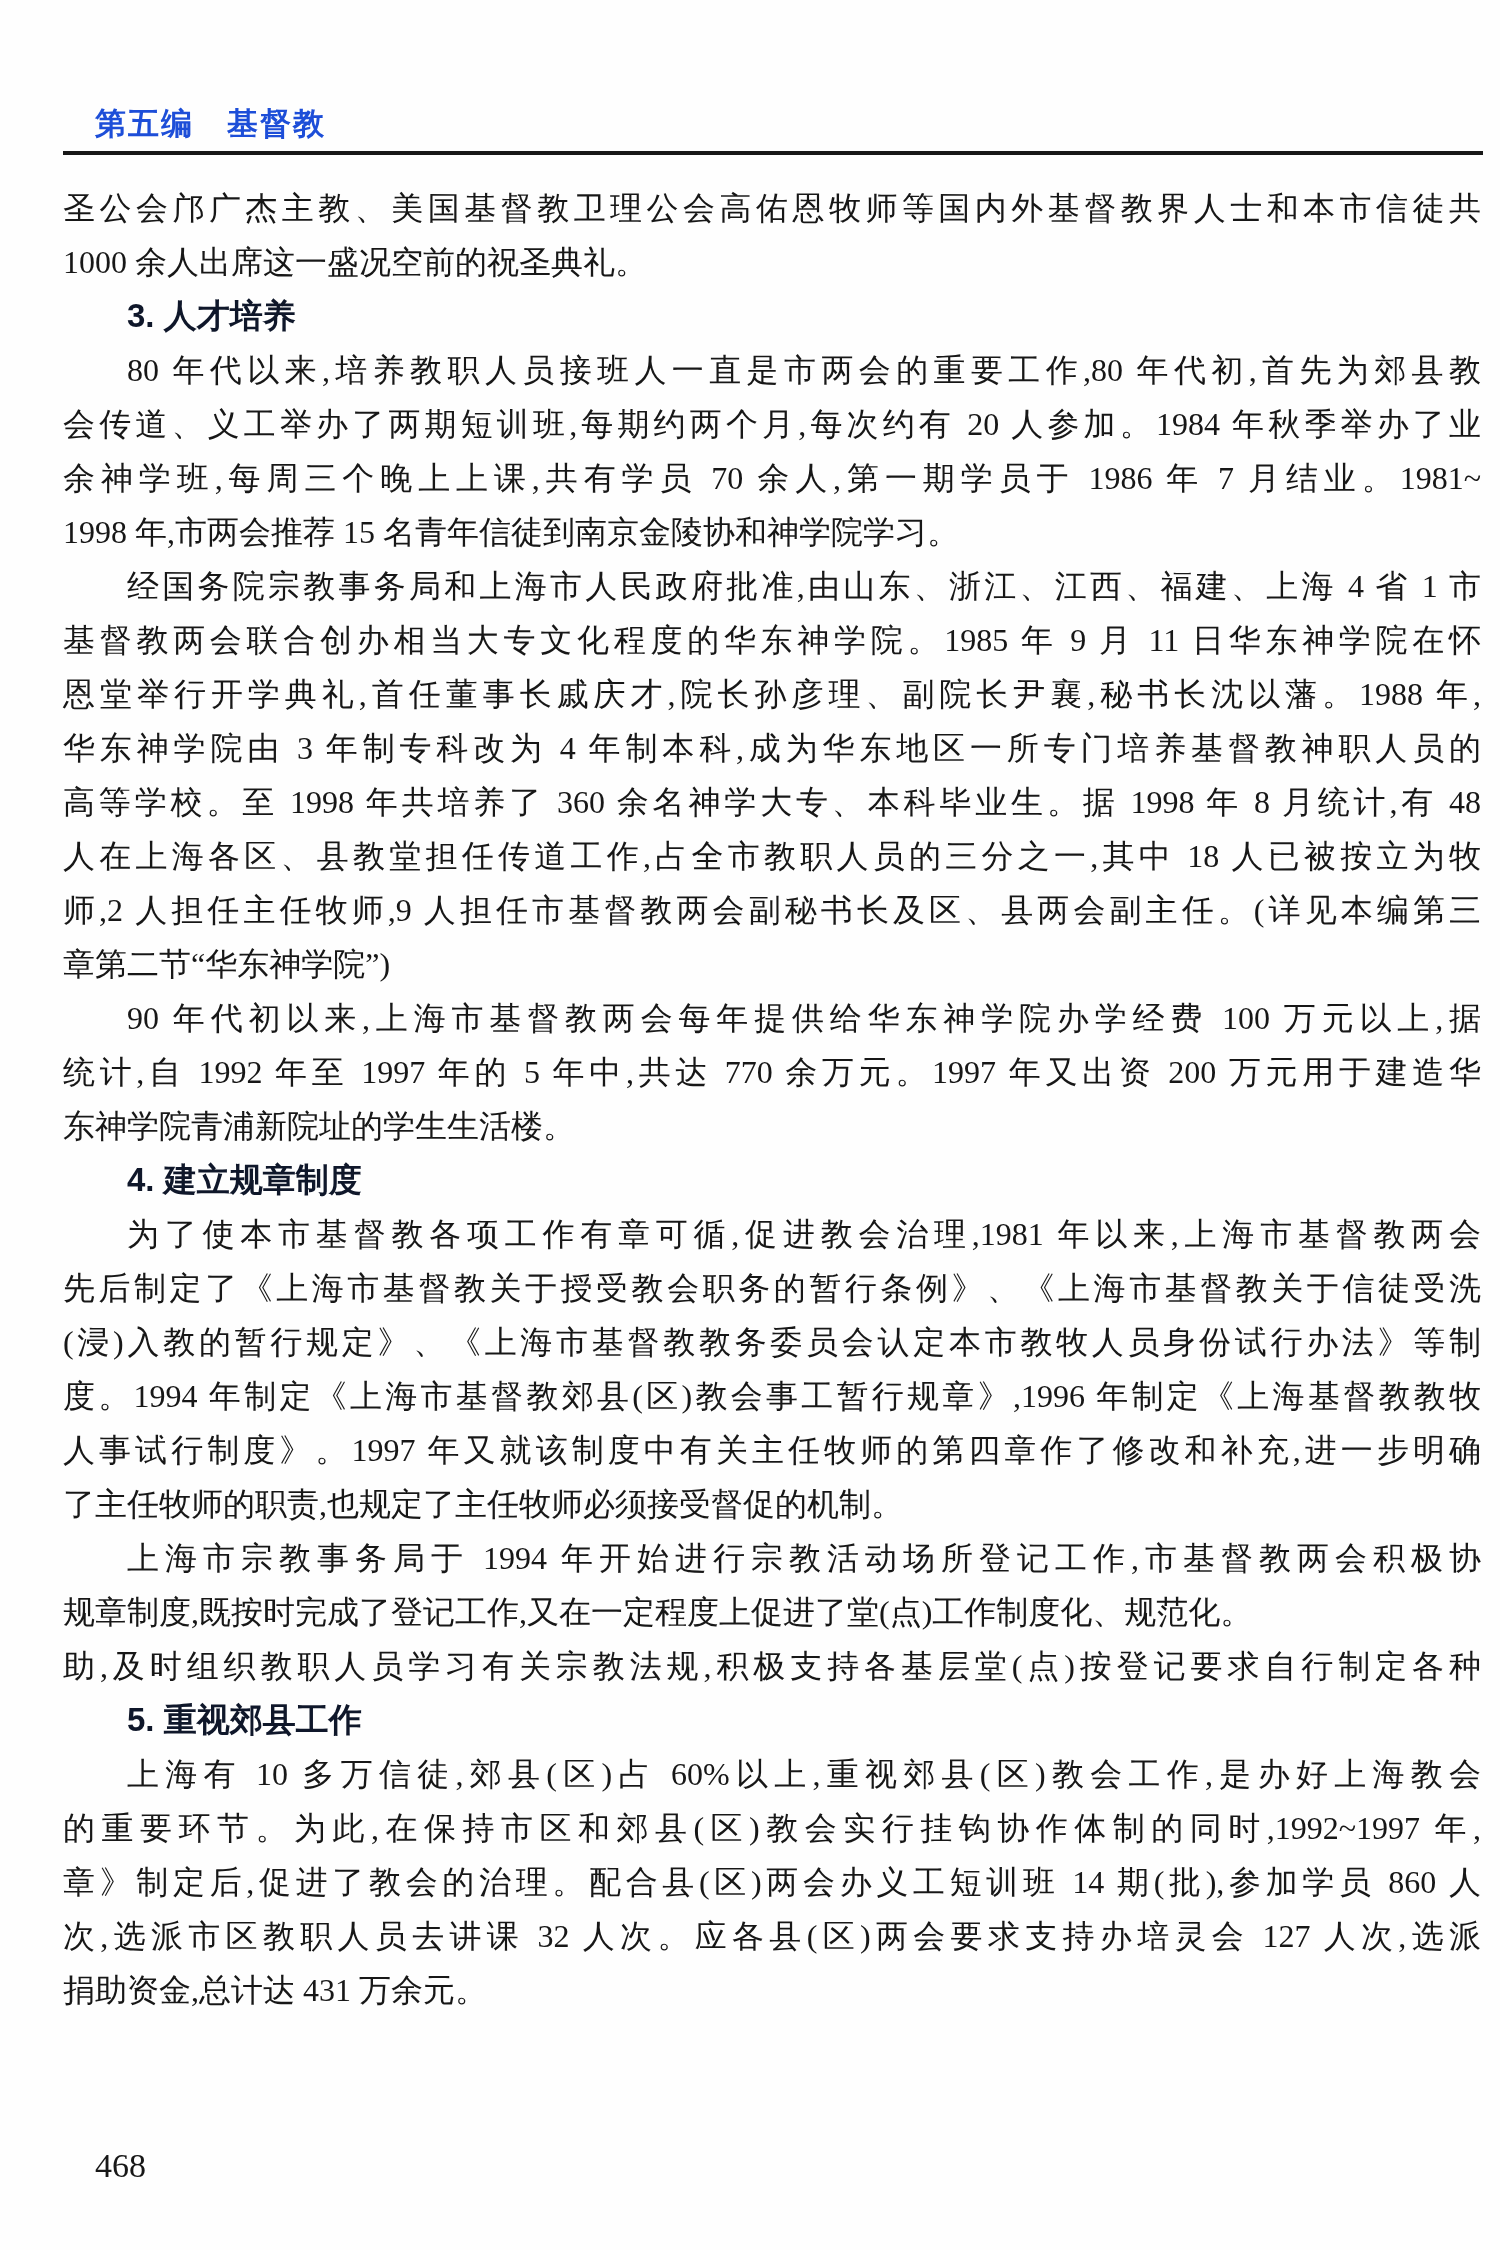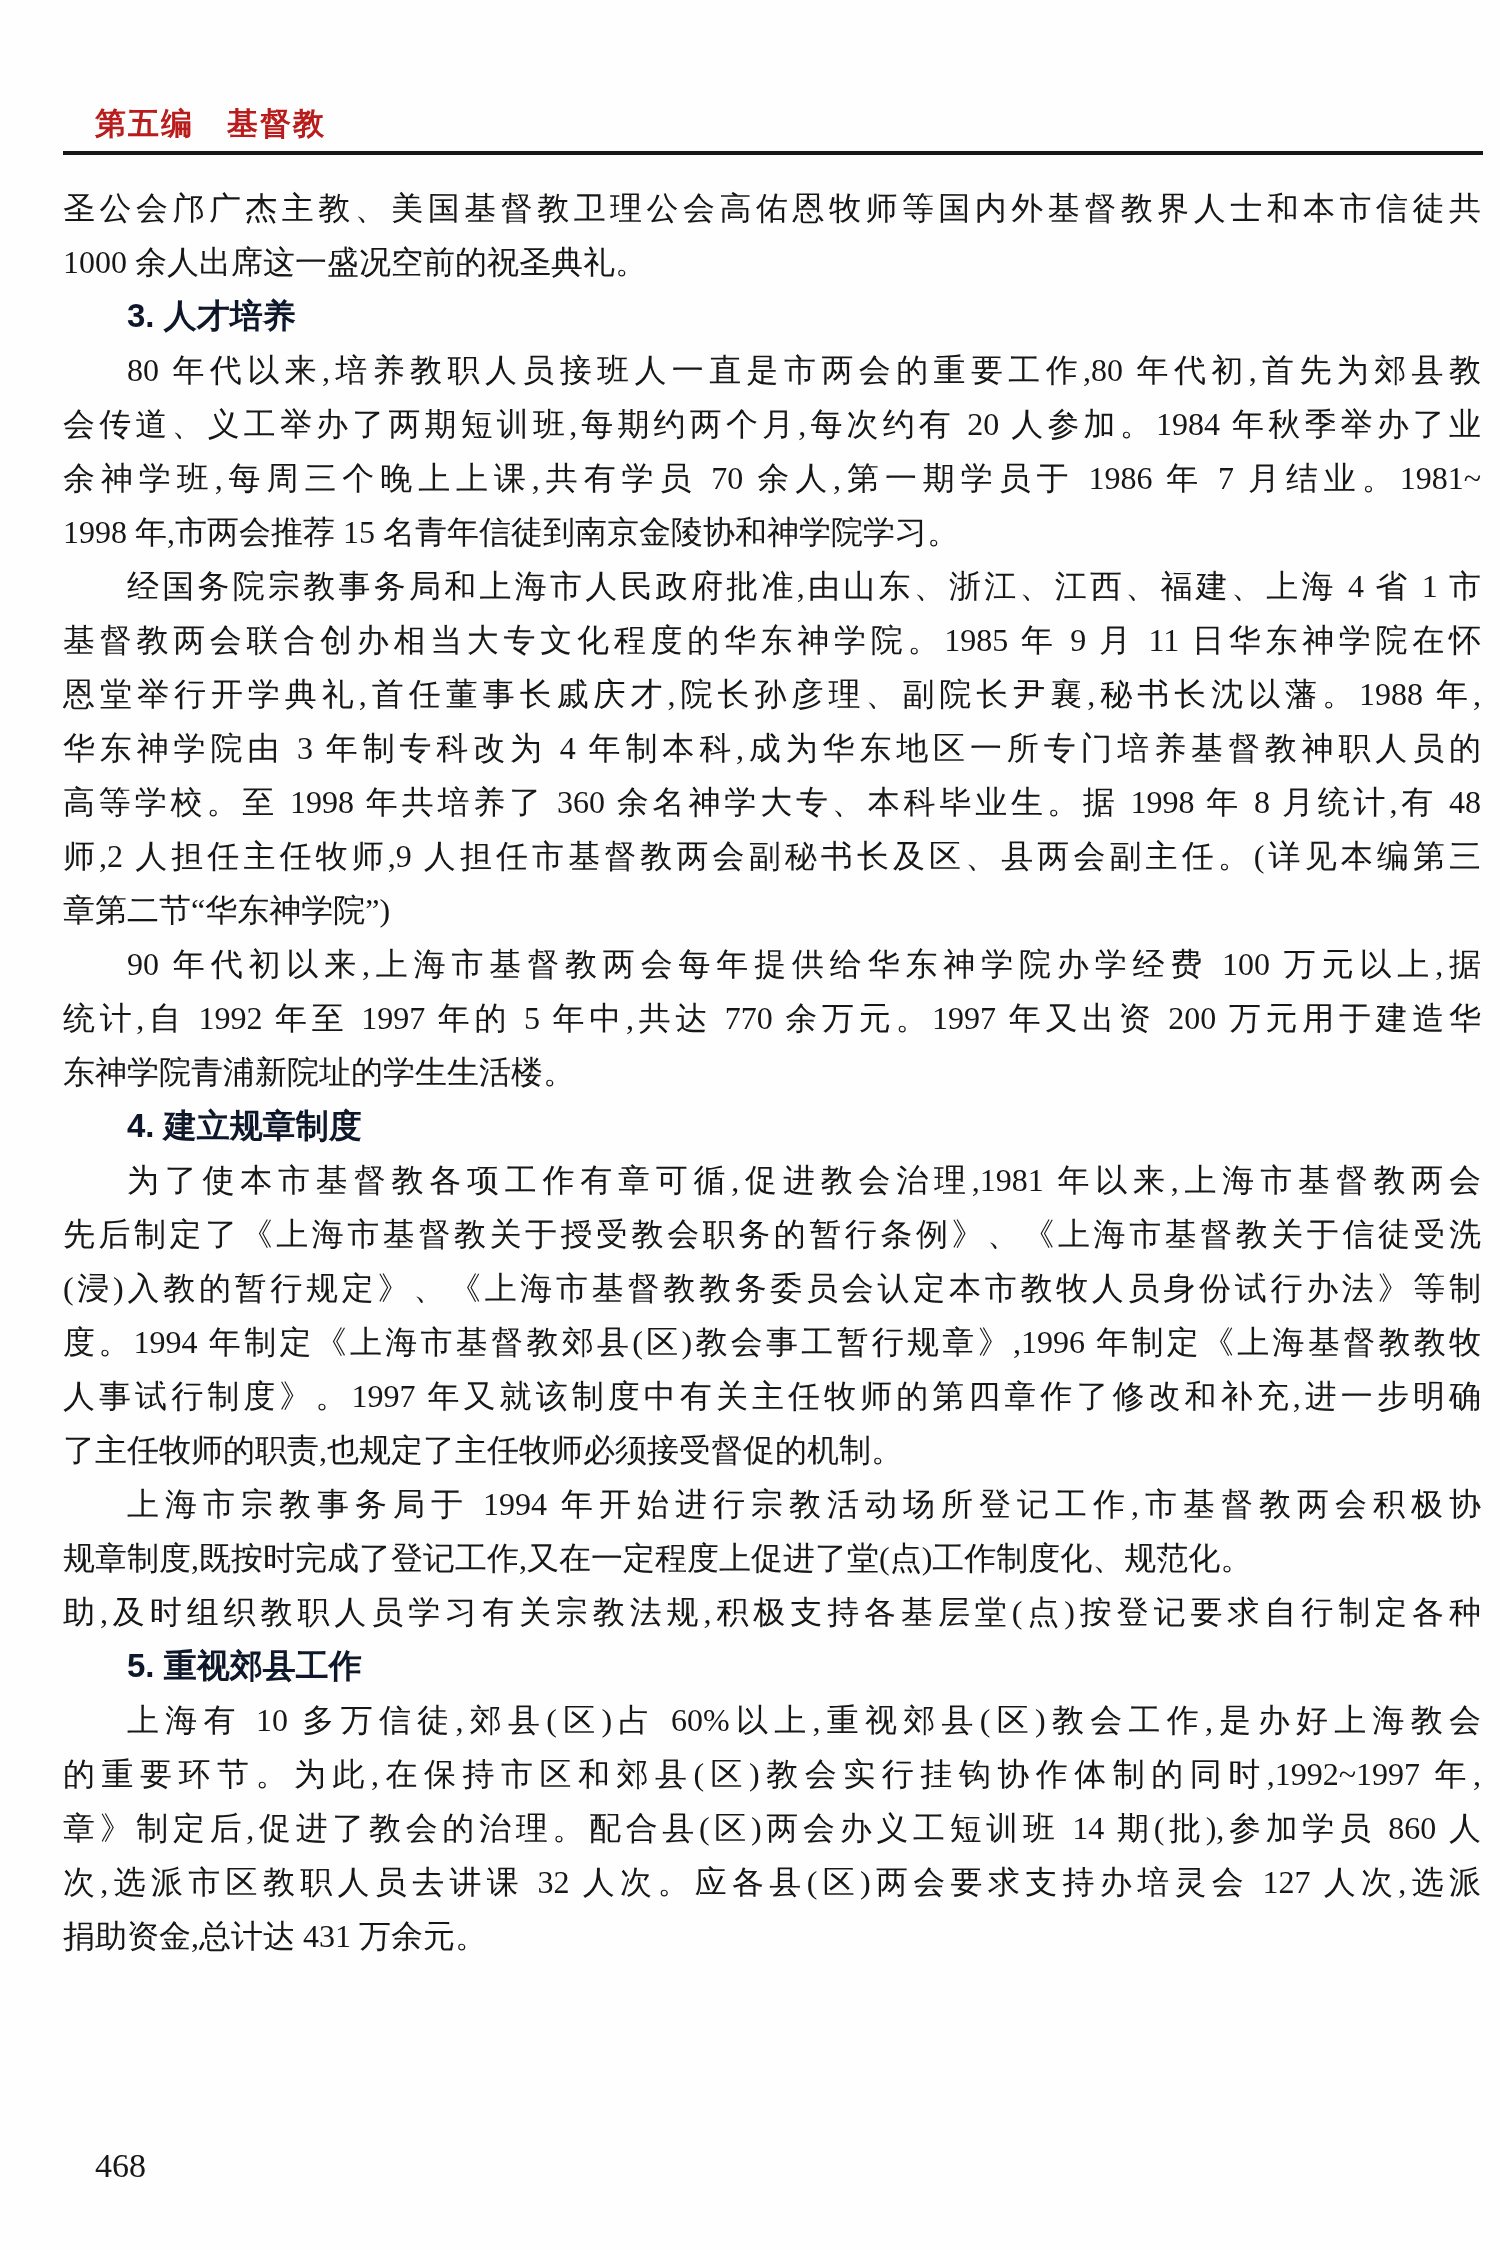--- a/index.html
+++ b/index.html
@@ -23,21 +23,21 @@
   }
   .running-header {
     position: absolute;
     left: 95px;
     top: 104px;
     font-family: "Liberation Sans", "DejaVu Sans", sans-serif;
     font-weight: 700;
     font-size: 31px;
     line-height: 40px;
     letter-spacing: 2px;
-    color: #b91c1c;
+    color: #1d4ed8;
   }
   .header-rule {
     position: absolute;
     left: 63px;
     top: 151px;
     width: 1420px;
     height: 4px;
     background: #181818;
   }
   .page-body {
@@ -101,20 +101,21 @@
       <div class="line heading">3. 人才培养</div>
       <div class="line indent-full">80 年代以来,培养教职人员接班人一直是市两会的重要工作,80 年代初,首先为郊县教</div>
       <div class="line full">会传道、义工举办了两期短训班,每期约两个月,每次约有 20 人参加。1984 年秋季举办了业</div>
       <div class="line full">余神学班,每周三个晚上上课,共有学员 70 余人,第一期学员于 1986 年 7 月结业。1981~</div>
       <div class="line end">1998 年,市两会推荐 15 名青年信徒到南京金陵协和神学院学习。</div>
       <div class="line indent-full">经国务院宗教事务局和上海市人民政府批准,由山东、浙江、江西、福建、上海 4 省 1 市</div>
       <div class="line full">基督教两会联合创办相当大专文化程度的华东神学院。1985 年 9 月 11 日华东神学院在怀</div>
       <div class="line full">恩堂举行开学典礼,首任董事长戚庆才,院长孙彦理、副院长尹襄,秘书长沈以藩。1988 年,</div>
       <div class="line full">华东神学院由 3 年制专科改为 4 年制本科,成为华东地区一所专门培养基督教神职人员的</div>
       <div class="line full">高等学校。至 1998 年共培养了 360 余名神学大专、本科毕业生。据 1998 年 8 月统计,有 48</div>
+      <div class="line full">人在上海各区、县教堂担任传道工作,占全市教职人员的三分之一,其中 18 人已被按立为牧</div>
       <div class="line full">师,2 人担任主任牧师,9 人担任市基督教两会副秘书长及区、县两会副主任。(详见本编第三</div>
       <div class="line end">章第二节“华东神学院”)</div>
       <div class="line indent-full">90 年代初以来,上海市基督教两会每年提供给华东神学院办学经费 100 万元以上,据</div>
       <div class="line full">统计,自 1992 年至 1997 年的 5 年中,共达 770 余万元。1997 年又出资 200 万元用于建造华</div>
       <div class="line end">东神学院青浦新院址的学生生活楼。</div>
       <div class="line heading">4. 建立规章制度</div>
       <div class="line indent-full">为了使本市基督教各项工作有章可循,促进教会治理,1981 年以来,上海市基督教两会</div>
       <div class="line full">先后制定了《上海市基督教关于授受教会职务的暂行条例》、《上海市基督教关于信徒受洗</div>
       <div class="line full">(浸)入教的暂行规定》、《上海市基督教教务委员会认定本市教牧人员身份试行办法》等制</div>
       <div class="line full">度。1994 年制定《上海市基督教郊县(区)教会事工暂行规章》,1996 年制定《上海基督教教牧</div>

